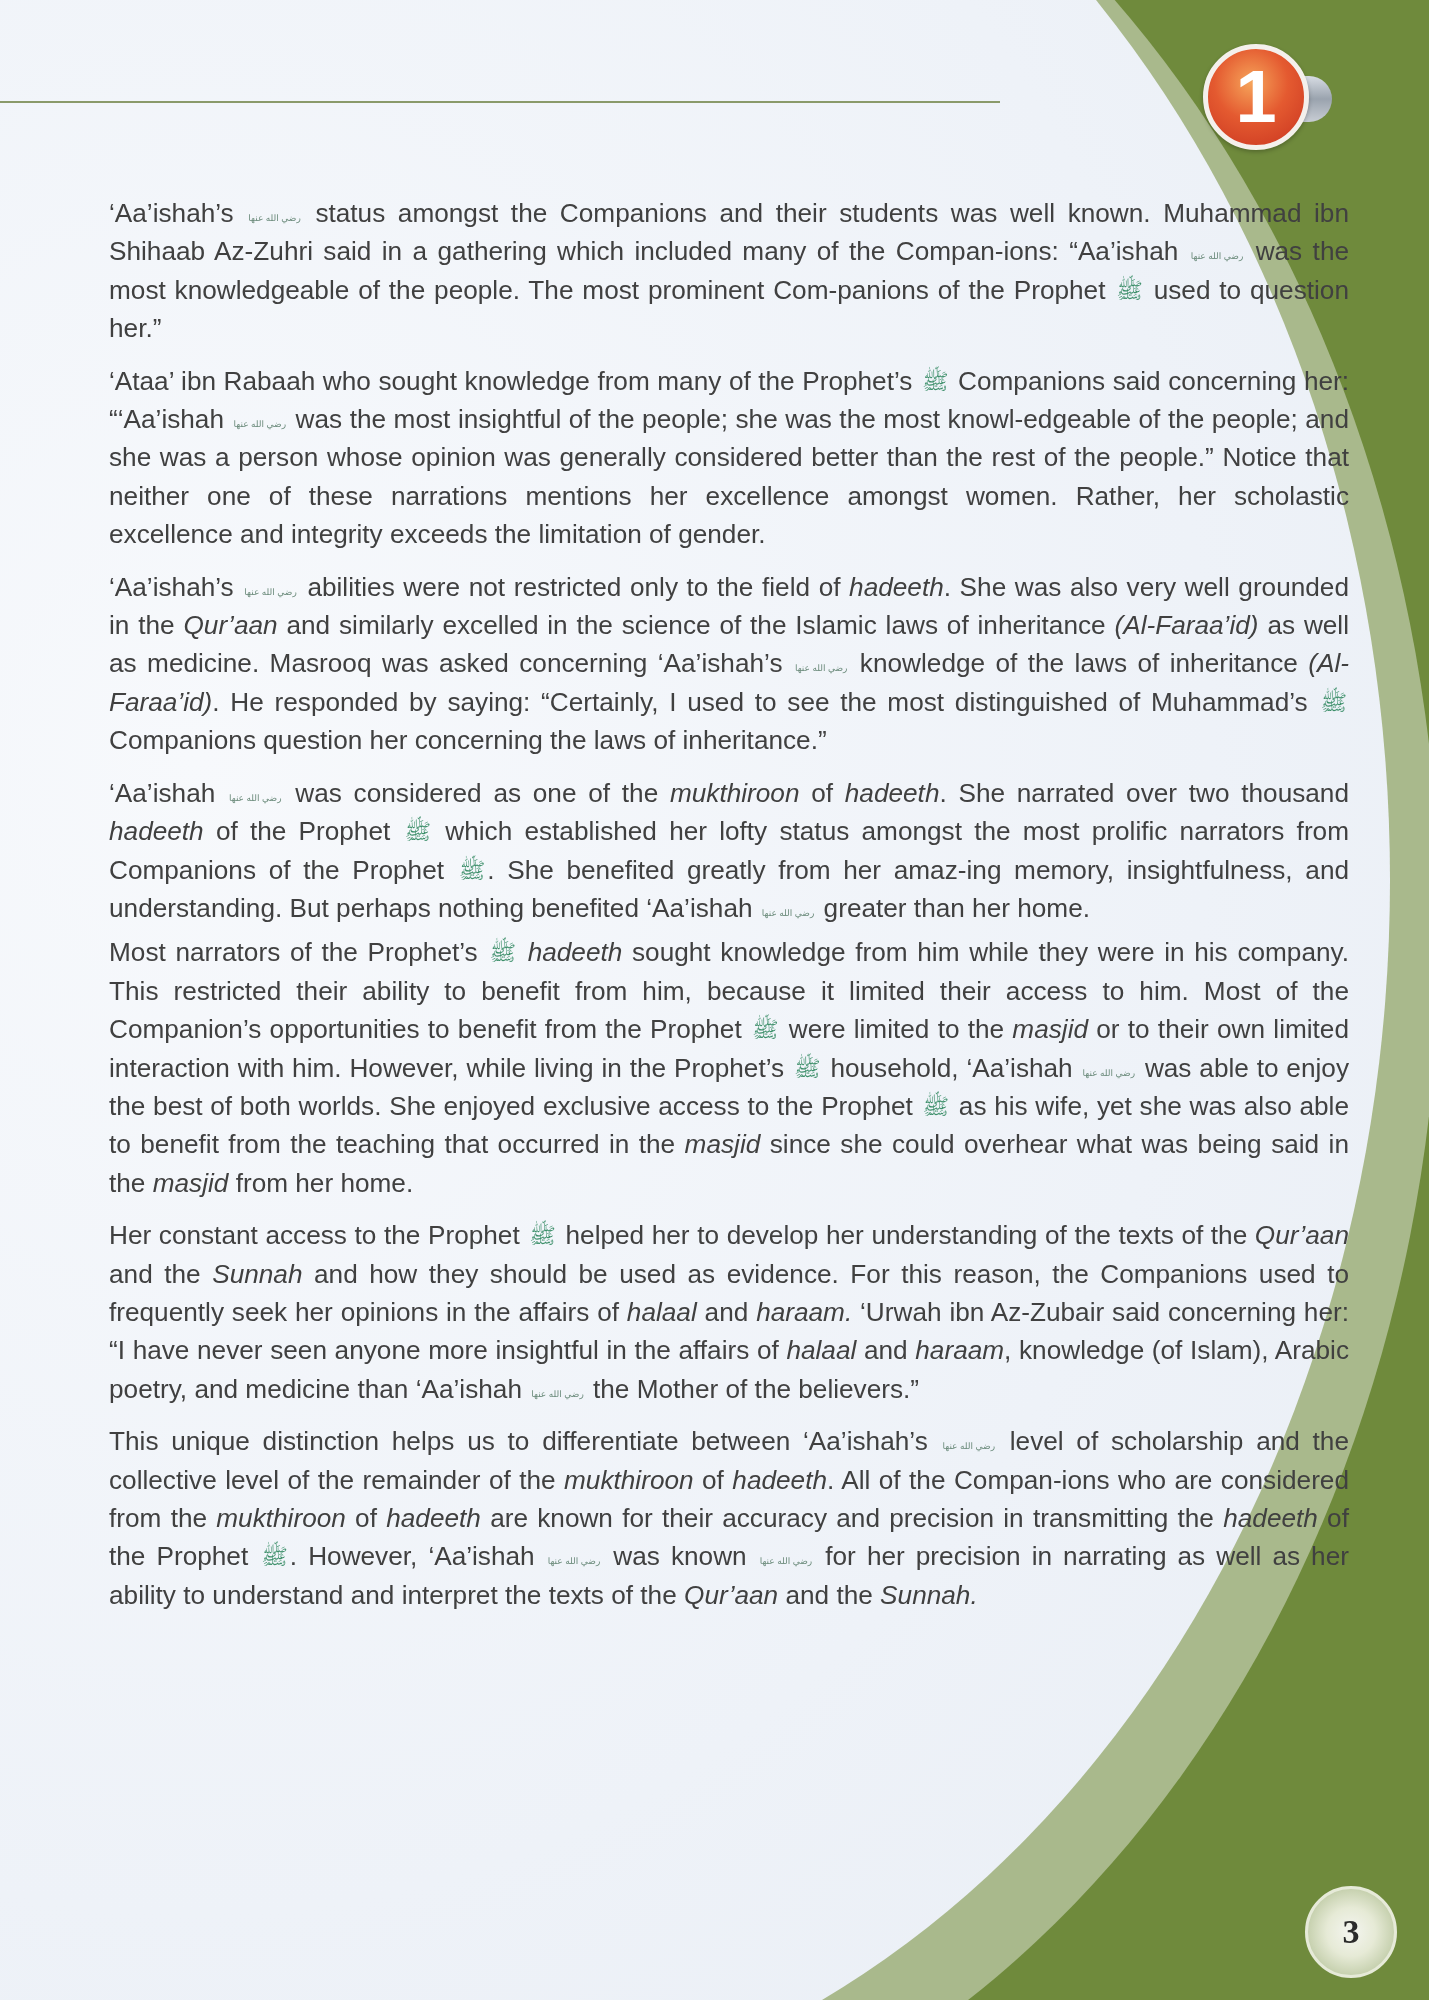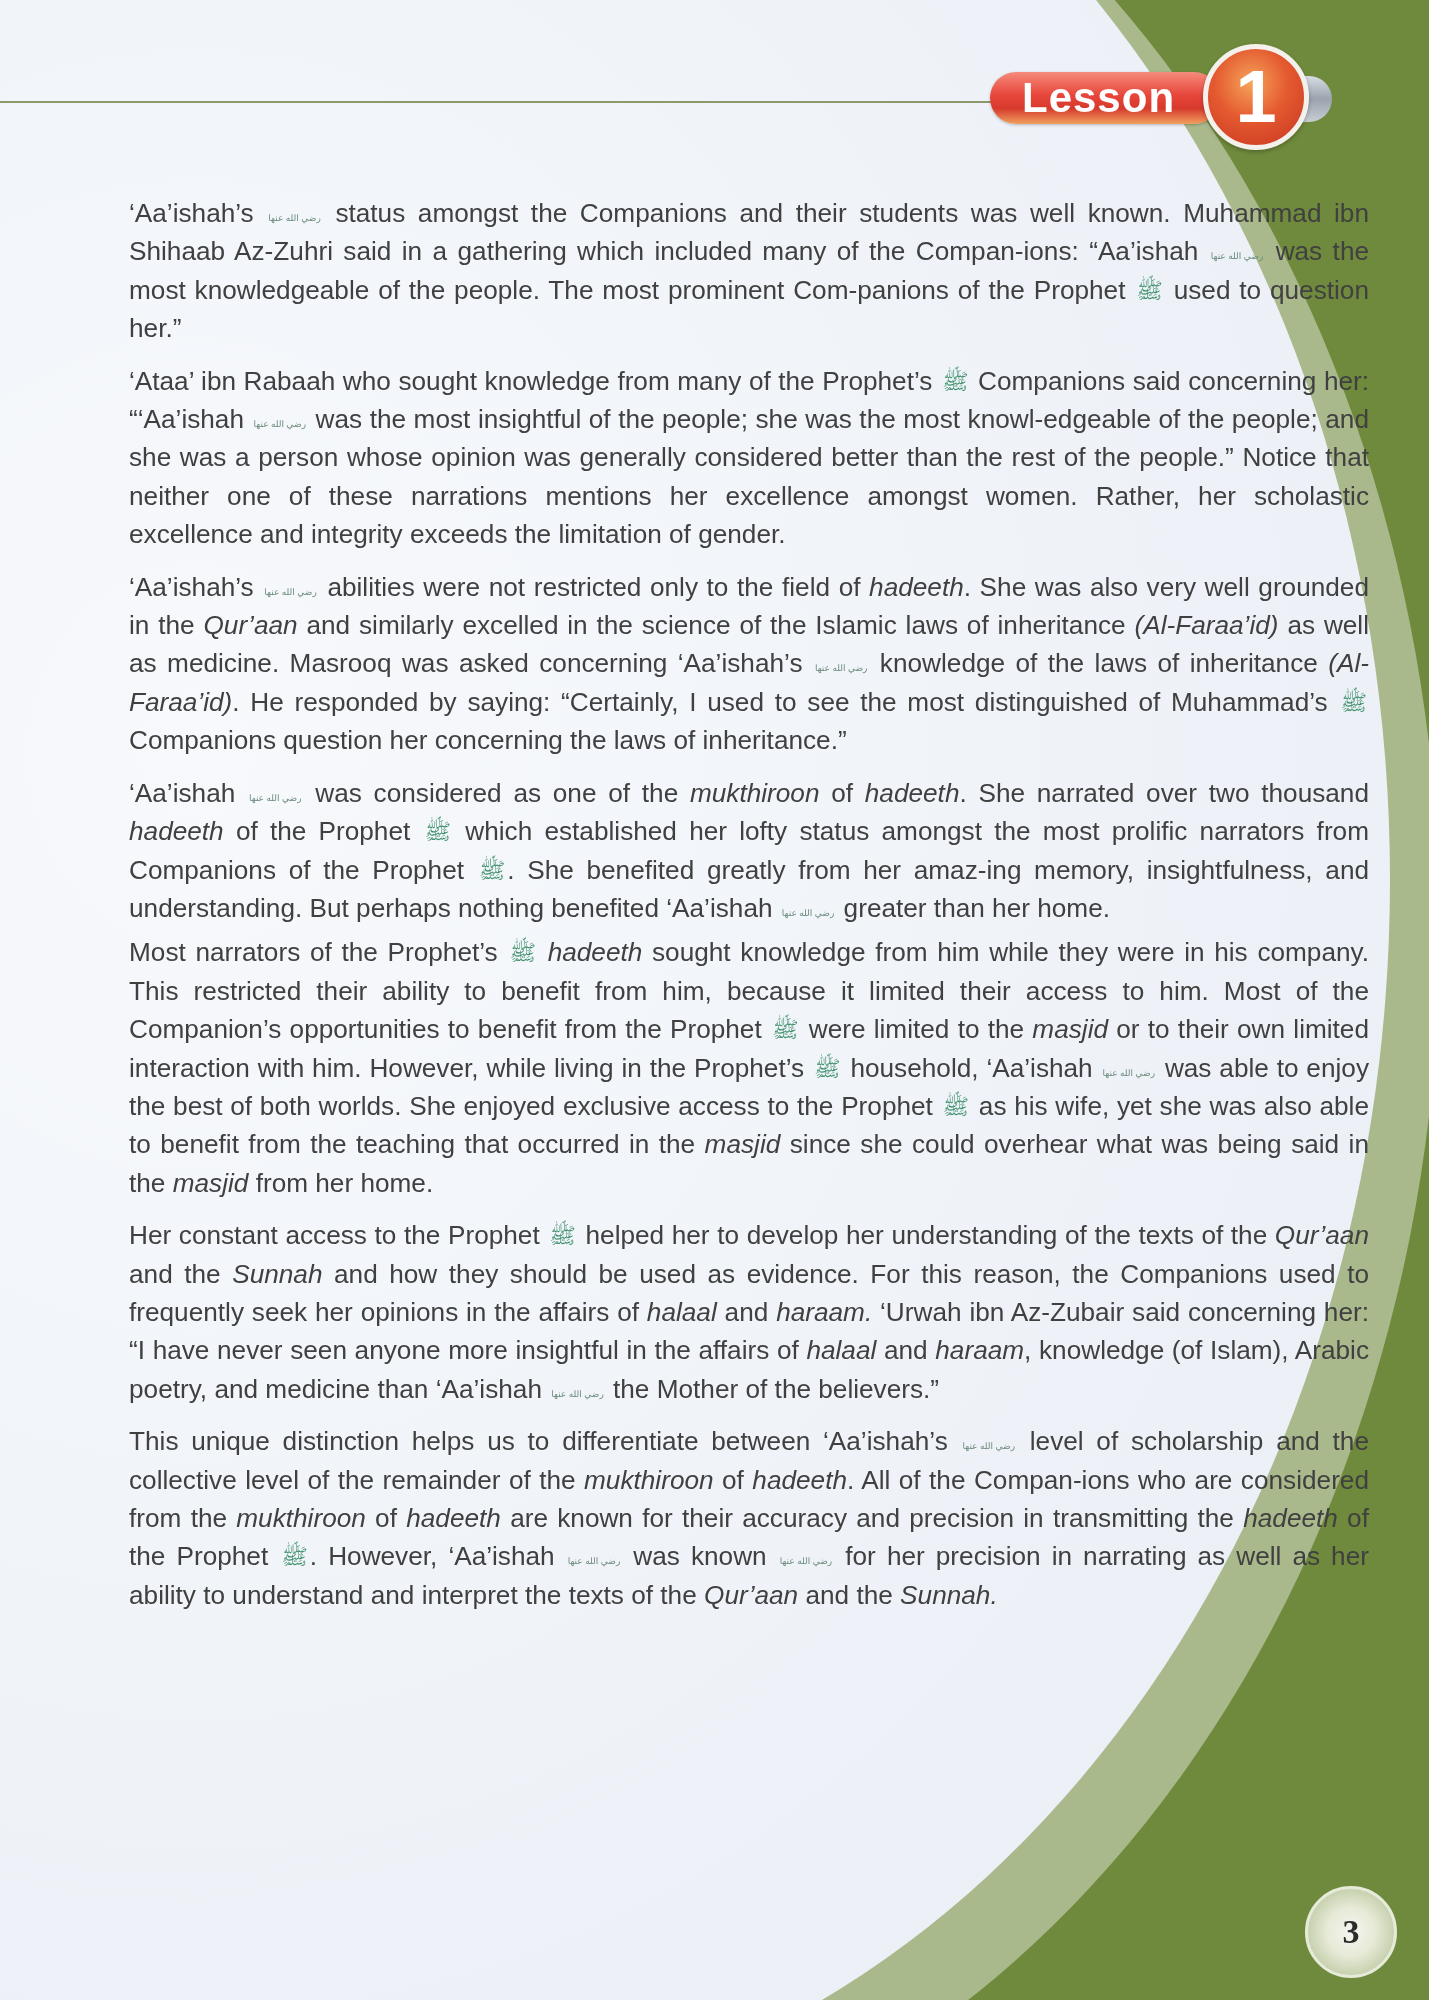--- a/index.html
+++ b/index.html
@@ -41,21 +41,21 @@
   .lesson-circle {
     position: absolute; left: 213px; top: 0; width: 106px; height: 106px;
     border-radius: 50%;
     background: radial-gradient(circle at 45% 35%, #f6a45a 0%, #e45a30 45%, #c8331f 100%);
     border: 5px solid #f4f0ec; box-sizing: border-box;
     box-shadow: 0 2px 4px rgba(0,0,0,0.25);
     color: #fff; font-weight: bold; font-size: 74px; line-height: 96px; text-align: center;
   }
   
   .content {
-    position: absolute; left: 129px; top: 194px; width: 1240px;
+    position: absolute; left: 109px; top: 194px; width: 1240px;
     color: #404040; font-size: 26.2px; line-height: 38.4px;
     text-align: justify;
   }
   .content p { margin: 0 0 14px 0; }
   .content p.tight { margin-bottom: 6px; }
   .content em { }
   .hon {
     display: inline-block; font-size: 19px; line-height: 1; vertical-align: 1px;
     color: #6a8a7a; padding: 0 2px;
   }
@@ -72,21 +72,20 @@
 </style>
 </head>
 <body>
 
 <div class="bg-band"></div>
 <div class="bg-page"></div>
 <div class="rule"></div>
 
 <div class="lesson-badge">
   <div class="lesson-knob"></div>
-  <div class="lesson-pill">Lesson</div>
   <div class="lesson-circle">1</div>
 </div>
 
 <div class="content">
   <p>‘Aa’ishah’s <span class="hon" style="font-size: 9px;">رضي الله عنها</span> status amongst  the Companions and their students was well known. Muhammad ibn Shihaab Az-Zuhri said in a gathering which included many of the Compan-ions: “Aa’ishah <span class="hon" style="font-size: 9px;">رضي الله عنها</span> was the most knowledgeable of the people. The most prominent Com-panions of the Prophet <span class="hon hon-p">ﷺ</span> used to question her.”</p>
   <p>‘Ataa’ ibn Rabaah who sought knowledge from many of the Prophet’s <span class="hon hon-p">ﷺ</span> Companions said concerning her: “‘Aa’ishah <span class="hon" style="font-size: 9px;">رضي الله عنها</span> was the most insightful of the people; she was the most knowl-edgeable of the people; and she was a person whose opinion was generally considered better than the rest of the people.” Notice that neither one of these narrations mentions her excellence amongst women. Rather, her scholastic excellence and integrity exceeds the limitation of gender.</p>
   <p>‘Aa’ishah’s <span class="hon" style="font-size: 9px;">رضي الله عنها</span> abilities were not restricted only to the field of <em>hadeeth</em>. She was also very well grounded in the <em>Qur’aan</em> and similarly excelled in the science of the Islamic laws of inheritance <em>(Al-Faraa’id)</em> as well as medicine. Masrooq was asked concerning ‘Aa’ishah’s <span class="hon" style="font-size: 9px;">رضي الله عنها</span> knowledge of the laws of inheritance <em>(Al-Faraa’id)</em>. He responded by saying: “Certainly, I used to see the most distinguished of Muhammad’s <span class="hon hon-p">ﷺ</span> Companions question her concerning the laws of inheritance.”</p>
   <p class="tight">‘Aa’ishah <span class="hon" style="font-size: 9px;">رضي الله عنها</span> was considered as one of  the <em>mukthiroon</em> of <em>hadeeth</em>. She narrated over two thousand <em>hadeeth</em> of the Prophet <span class="hon hon-p">ﷺ</span> which established her lofty status amongst the most prolific narrators from Companions of the Prophet <span class="hon hon-p">ﷺ</span>. She benefited greatly from her amaz-ing memory, insightfulness, and understanding. But perhaps nothing benefited ‘Aa’ishah <span class="hon" style="font-size: 9px;">رضي الله عنها</span> greater than her home.</p>
   <p>Most narrators of the Prophet’s <span class="hon hon-p">ﷺ</span> <em>hadeeth</em> sought knowledge from him while they were in his company. This restricted their ability to benefit from him, because it limited their access to him. Most of the Companion’s opportunities to benefit from the Prophet <span class="hon hon-p">ﷺ</span> were limited to the <em>masjid</em> or to their own limited interaction with him. However, while living in the Prophet’s <span class="hon hon-p">ﷺ</span> household, ‘Aa’ishah <span class="hon" style="font-size: 9px;">رضي الله عنها</span> was able to enjoy the best of both worlds. She enjoyed exclusive access to the Prophet <span class="hon hon-p">ﷺ</span> as his wife, yet she was also able to benefit from the teaching that occurred in the <em>masjid</em> since she could overhear what was being said in the <em>masjid</em> from her home.</p>
   <p>Her constant access to the Prophet <span class="hon hon-p">ﷺ</span> helped her to develop her understanding of the texts of the <em>Qur’aan</em> and the <em>Sunnah</em> and how they should be used as evidence. For this reason, the Companions used to frequently seek her opinions in the affairs of <em>halaal</em> and <em>haraam.</em> ‘Urwah ibn Az-Zubair said concerning her: “I have never seen anyone more insightful in the affairs of <em>halaal</em> and <em>haraam</em>, knowledge (of Islam), Arabic poetry, and medicine than ‘Aa’ishah <span class="hon" style="font-size: 9px;">رضي الله عنها</span> the Mother of the believers.”</p>

